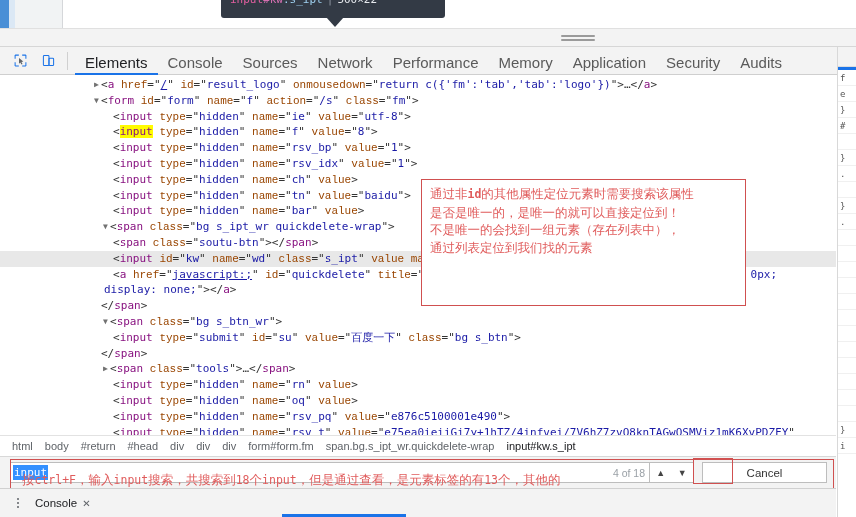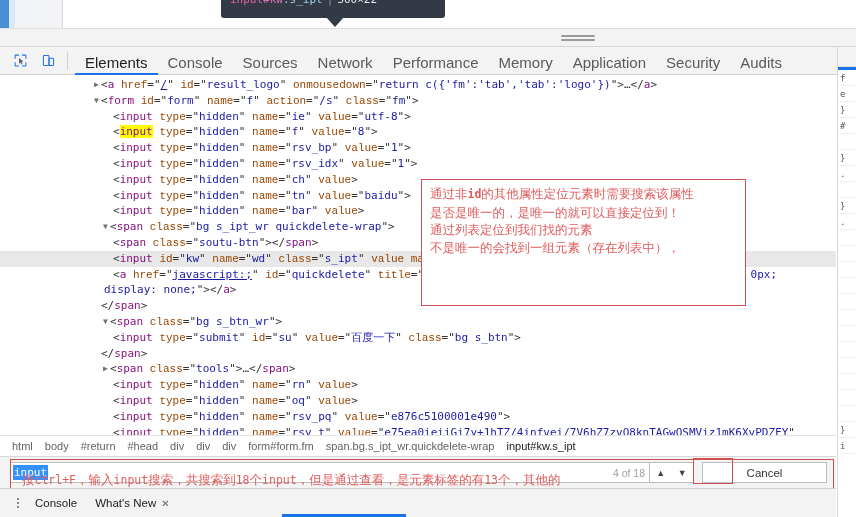--- a/index.html
+++ b/index.html
@@ -331,22 +331,22 @@
 
       <div class="node ind2"><span class="g-punct">&lt;</span><span class="g-tag">input</span> <span class="g-attr">type</span><span class="g-punct">="</span><span class="g-val">hidden</span><span class="g-punct">"</span> <span class="g-attr">name</span><span class="g-punct">="</span><span class="g-val">rsv_pq</span><span class="g-punct">"</span> <span class="g-attr">value</span><span class="g-punct">="</span><span class="g-val">e876c5100001e490</span><span class="g-punct">"&gt;</span></div>
 
       <div class="node ind2"><span class="g-punct">&lt;</span><span class="g-tag">input</span> <span class="g-attr">type</span><span class="g-punct">="</span><span class="g-val">hidden</span><span class="g-punct">"</span> <span class="g-attr">name</span><span class="g-punct">="</span><span class="g-val">rsv_t</span><span class="g-punct">"</span> <span class="g-attr">value</span><span class="g-punct">="</span><span class="g-val">e75ea0ieiiGi7y+1hTZ/4infvei/7V6hZ7zvQ8knTAGwOSMViz1mK6XvPDZFY</span><span class="g-punct">"</span></div>
 
     </div>
 
     <div class="anno-box">
       <p><span>通过非</span><span class="lat">id</span><span>的其他属性定位元素时需要搜索该属性</span></p>
       <p>是否是唯一的，是唯一的就可以直接定位到！</p>
+      <p>不是唯一的会找到一组元素（存在列表中），</p>
       <p>通过列表定位到我们找的元素</p>
-      <p>不是唯一的会找到一组元素（存在列表中），</p>
     </div>
   </div>
 
   <div class="el-vscroll">
     <div class="arrow-up">▲</div>
     <div class="thumb2"></div>
     <div class="thumb"></div>
     <div class="arrow-dn">▼</div>
   </div>
 
@@ -411,18 +411,17 @@
     <span class="l2"><span class="lat">input</span><span>不是元素标签，而我们通过</span><span class="lat">find_elements</span><span>定位到的是所有的元素，我们要找的是处于元素的第</span><span class="lat">8</span><span>个</span></span>
   </div>
 
   <div class="drawer">
     <div class="drawer-dots">
         <i></i>
         <i></i>
         <i></i>
       </div>
     <div class="drawer-tab active">Console</div>
-    <div class="drawer-tab active">What's New</div>
     <div class="drawer-close">✕</div>
     <div class="drawer-underline"></div>
   </div>
 
 </div>
 
 </body></html>

